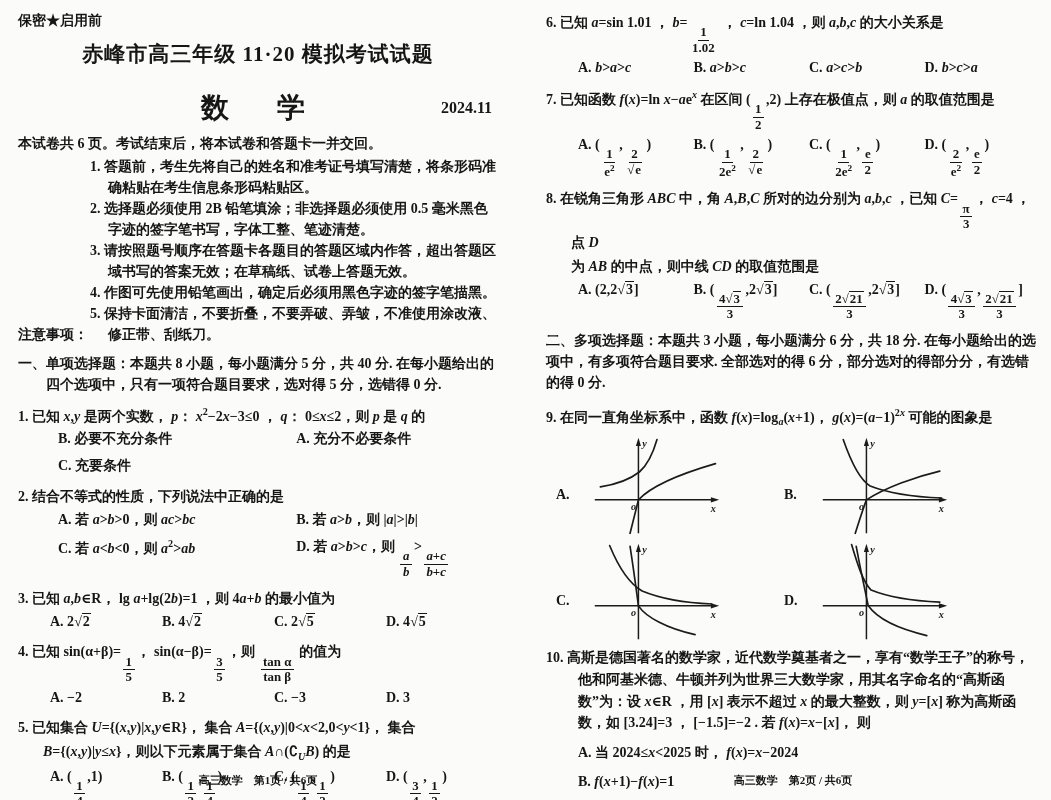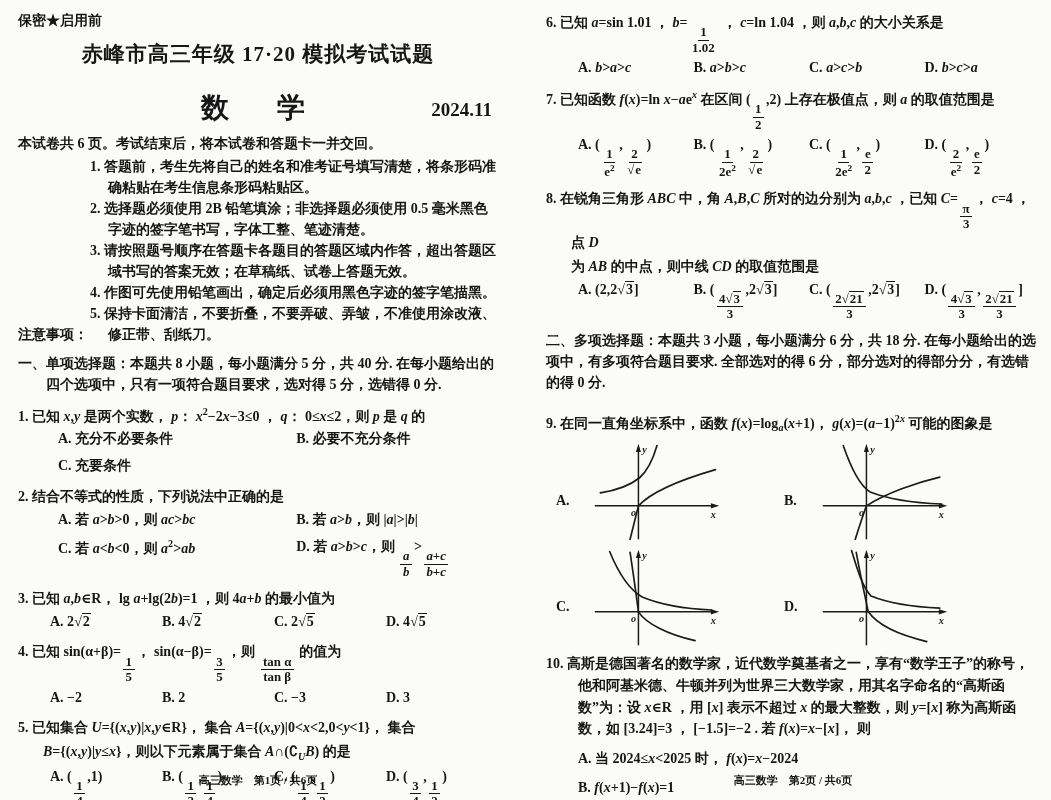--- a/index.html
+++ b/index.html
@@ -6,21 +6,21 @@
   html,body{width:1051px;height:800px;}
   body{position:relative;background:#fbfbf9;color:#161616;
        font-family:"Liberation Serif","DejaVu Serif",serif;font-weight:bold;overflow:hidden;}
   .page{position:absolute;top:0;height:800px;font-size:14px;line-height:1.5;}
   #p1{left:18px;width:480px;padding-top:10px;}
   #p2{left:546px;width:494px;padding-top:12px;}
   .security{font-size:14px;}
   .title{font-size:21px;text-align:center;margin-top:8px;letter-spacing:1px;}
   .subjrow{position:relative;margin-top:16px;height:32px;}
   .subject{display:block;text-align:center;font-size:28px;letter-spacing:10px;}
-  .date{position:absolute;right:6px;top:9px;font-size:19px;letter-spacing:0;}
+  .date{position:absolute;right:6px;top:9px;font-size:16px;letter-spacing:0;}
   .intro{margin-top:14px;}
   .notices{display:flex;margin-top:2px;align-items:flex-end;}
   .nlabel{flex:0 0 72px;}
   .nitems{flex:1;}
   .nitem{padding-left:18px;text-indent:-18px;}
   .sec{margin-top:8px;}
   .sec1{padding-left:28px;text-indent:-28px;}
   .q{margin-top:9px;}
   .stem{padding-left:25px;text-indent:-25px;margin-bottom:3px;}
   .stem2{padding-left:25px;margin-bottom:3px;}
@@ -47,43 +47,43 @@
   .ah{fill:#1b1b1b;}
   .cv{stroke:#1b1b1b;stroke-width:1.8;fill:none;stroke-linecap:round;}
   .al{font-size:11px;font-style:italic;font-weight:bold;fill:#1b1b1b;
       font-family:"Liberation Serif",serif;}
 </style>
 </head>
 <body>
 
 <div class="page" id="p1">
   <div class="security">保密★启用前</div>
-  <div class="title">赤峰市高三年级 17·20 模拟考试试题</div>
+  <div class="title">赤峰市高三年级 11·20 模拟考试试题</div>
   <div class="subjrow">
     <span class="subject">数　学</span>
     <span class="date">2024.11</span>
   </div>
   <div class="intro">本试卷共 6 页。考试结束后，将本试卷和答题卡一并交回。</div>
   <div class="notices">
     <span class="nlabel">注意事项：</span>
     <div class="nitems">
       <div class="nitem">1. 答题前，考生先将自己的姓名和准考证号填写清楚，将条形码准确粘贴在考生信息条形码粘贴区。</div>
       <div class="nitem">2. 选择题必须使用 2B 铅笔填涂；非选择题必须使用 0.5 毫米黑色字迹的签字笔书写，字体工整、笔迹清楚。</div>
       <div class="nitem">3. 请按照题号顺序在答题卡各题目的答题区域内作答，超出答题区域书写的答案无效；在草稿纸、试卷上答题无效。</div>
       <div class="nitem">4. 作图可先使用铅笔画出，确定后必须用黑色字迹的签字笔描黑。</div>
       <div class="nitem">5. 保持卡面清洁，不要折叠，不要弄破、弄皱，不准使用涂改液、修正带、刮纸刀。</div>
     </div>
   </div>
   <div class="sec sec1">一、单项选择题：本题共 8 小题，每小题满分 5 分，共 40 分. 在每小题给出的四个选项中，只有一项符合题目要求，选对得 5 分，选错得 0 分.</div>
 
   <div class="q">
     <div class="stem">1. 已知 <i>x</i>,<i>y</i> 是两个实数， <i>p</i>： <i>x</i><sup>2</sup>−2<i>x</i>−3≤0 ， <i>q</i>： 0≤<i>x</i>≤2，则 <i>p</i> 是 <i>q</i> 的</div>
     <div class="opts cols2">
+      <div class="opt">B. 必要不充分条件</div>
       <div class="opt">A. 充分不必要条件</div>
-      <div class="opt">B. 必要不充分条件</div>
       <div class="opt">C. 充要条件</div>
     </div>
   </div>
 
   <div class="q">
     <div class="stem">2. 结合不等式的性质，下列说法中正确的是</div>
     <div class="opts cols2">
       <div class="opt">A. 若 <i>a</i>&gt;<i>b</i>&gt;0，则 <i>ac</i>&gt;<i>bc</i></div>
       <div class="opt">B. 若 <i>a</i>&gt;<i>b</i>，则 |<i>a</i>|&gt;|<i>b</i>|</div>
       <div class="opt">C. 若 <i>a</i>&lt;<i>b</i>&lt;0，则 <i>a</i><sup>2</sup>&gt;<i>ab</i></div>
@@ -234,21 +234,21 @@
             <span class="de">3</span>
           </span>,<span class="fr">
             <span class="nu">2<span class="sq">√<span class="ol">21</span></span></span>
             <span class="de">3</span>
           </span>]</div>
     </div>
   </div>
 
   <div class="sec">二、多项选择题：本题共 3 小题，每小题满分 6 分，共 18 分. 在每小题给出的选项中，有多项符合题目要求. 全部选对的得 6 分，部分选对的得部分分，有选错的得 0 分.</div>
 
-  <div class="q" style="margin-top:18px">
+  <div class="q" style="margin-top:12px">
     <div class="stem">9. 在同一直角坐标系中，函数 <i>f</i>(<i>x</i>)=log<sub><i>a</i></sub>(<i>x</i>+1)， <i>g</i>(<i>x</i>)=(<i>a</i>−1)<sup>2<i>x</i></sup> 可能的图象是</div>
     <div class="ggrid">
 
       <div class="gcell">
         <span class="glabel">A.</span>
         <svg class="gsvg" viewBox="0 0 150 112">
           <line class="ax" x1="8" y1="72" x2="138" y2="72"></line>
             <polygon class="ah" points="142,72 133,69.2 133,74.8"></polygon>
           <line class="ax" x1="55" y1="108" x2="55" y2="10"></line>
             <polygon class="ah" points="55,5 52.3,14 57.7,14"></polygon>

